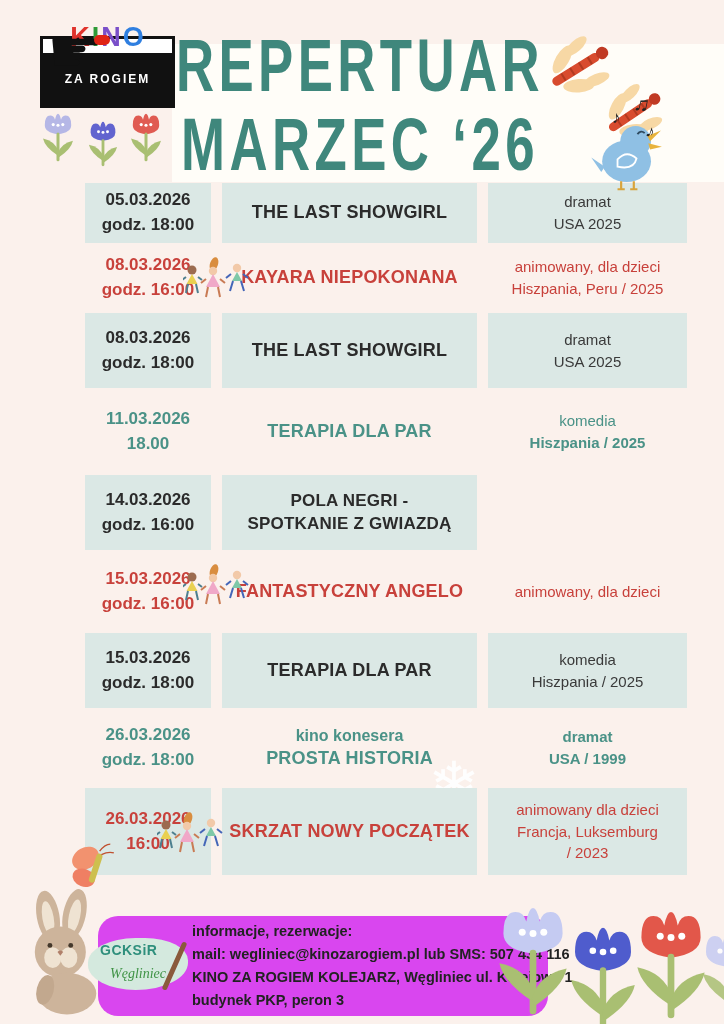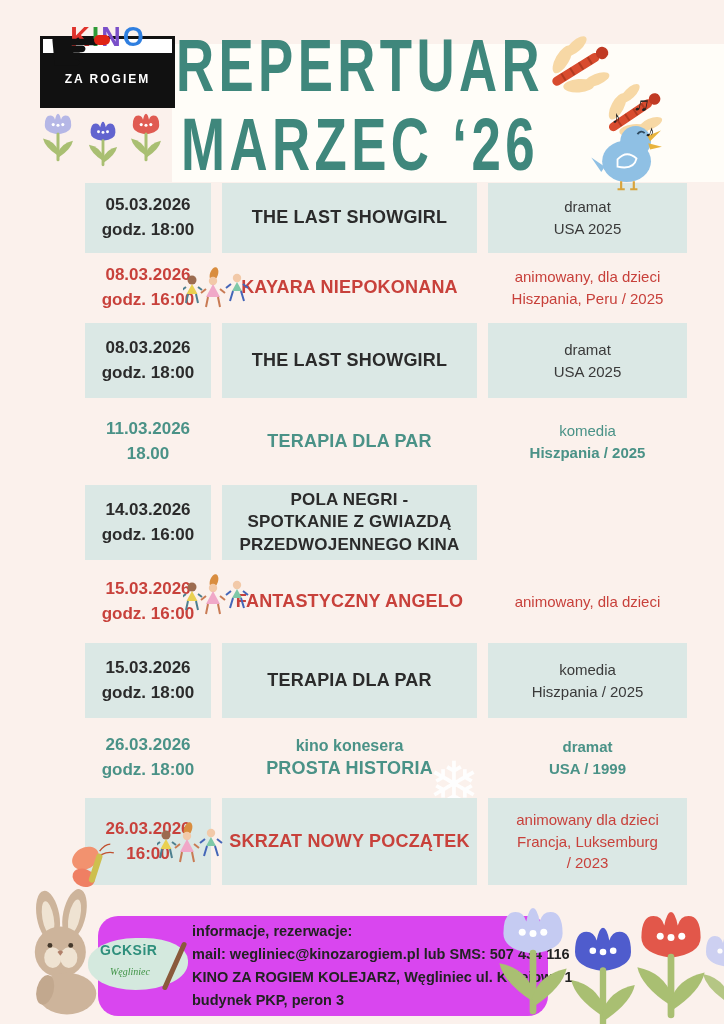--- a/index.html
+++ b/index.html
@@ -31,21 +31,21 @@
   .poster-title .t2{margin-top:14px;}
 
   .decor{position:absolute; z-index:3;}
   .note{position:absolute; color:#222; z-index:3;}
 
   
   .schedule{position:absolute; left:85px; top:183px; z-index:2;}
   .row{display:grid; grid-template-columns:126px 255px 199px; column-gap:11px; width:602px;}
   .cell{display:flex; flex-direction:column; justify-content:center; align-items:center; text-align:center; position:relative; padding:2px 6px; box-sizing:border-box;}
   .v-mint .cell{background:#dbe8e5;}
-  .r1{height:70px}.r2{height:70px}.r3{height:75px}.r4{height:87px}.r5{height:75px}
+  .r1{height:60px}.r2{height:70px}.r3{height:75px}.r4{height:87px}.r5{height:75px}
   .r6{height:83px}.r7{height:75px}.r8{height:80px}.r9{height:87px}
 
   .date,.time{font-size:17px; font-weight:bold; line-height:1.45;}
   .film-title{font-size:18px; font-weight:bold; letter-spacing:.2px; line-height:1.3;}
   .film-title.multi{font-size:17px;}
   .pretitle{font-size:16px; font-weight:bold; line-height:1.3;}
   .info-line{font-size:15px; line-height:1.45;}
   .info-line.caps{font-size:16px; letter-spacing:.3px;}
   .info-line.bold{font-weight:bold;}
 
@@ -66,21 +66,21 @@
     position:absolute; left:98px; top:916px; width:450px; height:100px;
     background:#d946ef; border-radius:20px; z-index:1;
     box-sizing:border-box; padding:10px 10px 10px 94px;
     display:flex; flex-direction:column; justify-content:center;
   }
   .footer-box .f-line{font-size:14.5px; font-weight:bold; color:#222; line-height:1.6; white-space:nowrap;}
   .bunny-wrap{position:absolute; left:14px; top:888px; z-index:2;}
   .gck-logo{position:absolute; left:88px; top:932px; width:105px; height:66px; z-index:3;}
   .gck-blob{position:absolute; left:0; top:6px; width:100px; height:52px; background:#d4e9de; border-radius:50% 45% 55% 50%;}
   .gck-name{position:absolute; left:12px; top:10px; font-size:14px; font-weight:bold; color:#2f8f7c; letter-spacing:.5px;}
-  .gck-sub{position:absolute; left:22px; top:34px; font-family:"Liberation Serif", serif; font-style:italic; font-size:10px; color:#3f9345;}
+  .gck-sub{position:absolute; left:22px; top:34px; font-family:"Liberation Serif", serif; font-style:italic; font-size:14px; color:#3f9345;}
   .gck-brush{position:absolute; left:84px; top:8px; width:5px; height:52px; background:#8a5a3b; border-radius:3px; transform:rotate(24deg);}
   .bottom-flowers{position:absolute; z-index:2;}
 </style>
 </head>
 <body>
 
 <div class="page">
 
   <svg width="0" height="0" style="position:absolute" aria-hidden="true">
     <defs>
@@ -253,21 +253,20 @@
     </div>
 
     <div class="row r5 v-mint c-dark">
       <div class="cell">
         <span class="date">14.03.2026</span>
         <span class="time">godz. 16:00</span>
       </div>
       <div class="cell">
         <span class="film-title multi">POLA NEGRI -</span>
         <span class="film-title multi">SPOTKANIE Z GWIAZDĄ</span>
-        <span class="film-title multi">PRZEDWOJENNEGO KINA</span>
       </div>
     </div>
 
     <div class="row r6 c-red">
       <div class="cell">
         <span class="date">15.03.2026</span>
         <span class="time">godz. 16:00</span>
         <svg class="kids side" width="66" height="44">
             <use href="#kids"></use>
           </svg>

